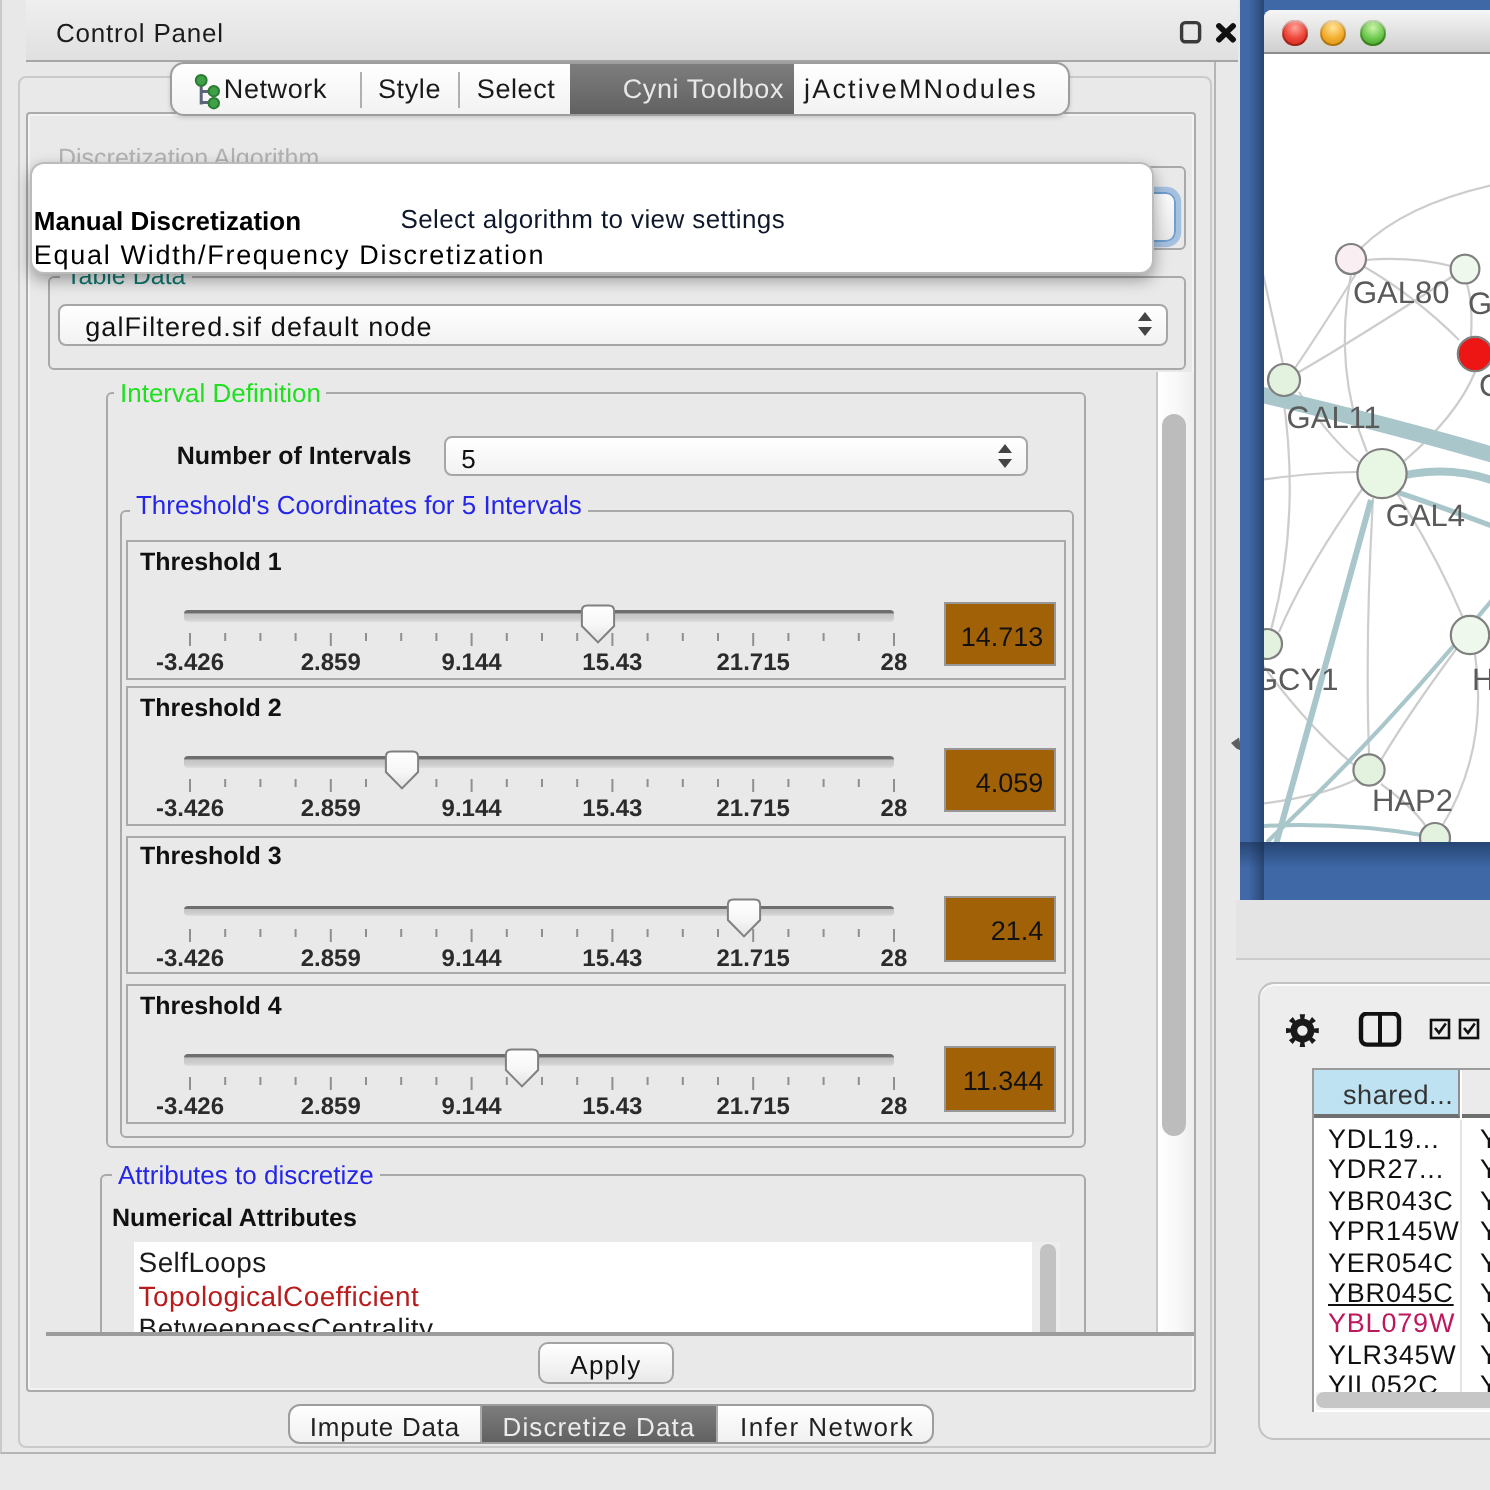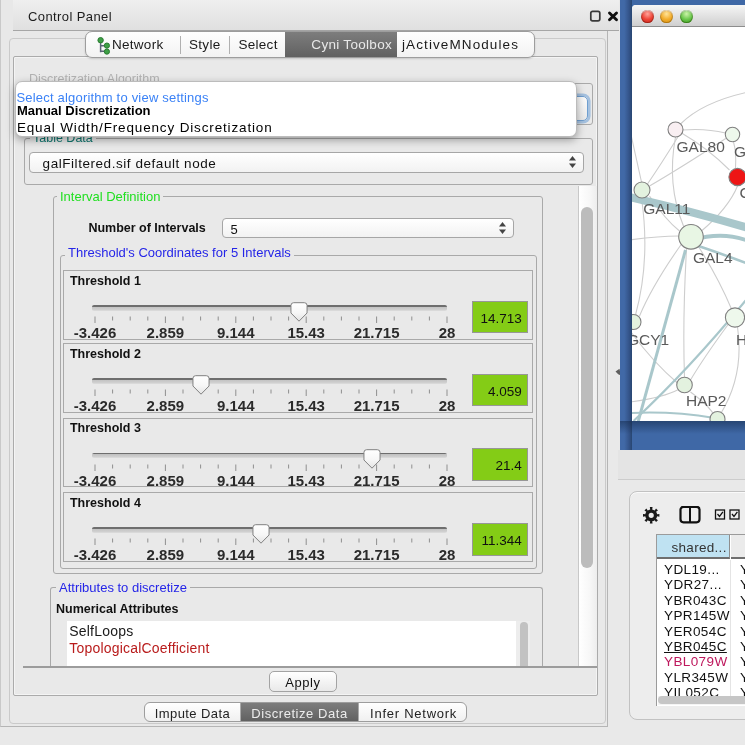--- a/index.html
+++ b/index.html
@@ -8,22 +8,22 @@
 .abs { position:absolute; }
 .grp { position:absolute; border:1px solid #a9a9a9; border-radius:3px; }
 .gtitle { position:absolute; background:#e9e9e9; padding:0 3px; white-space:nowrap; line-height:13px; font-size:12.5px; }
 .combo { position:absolute; border:1px solid #a6a6a6; border-radius:4px; background:linear-gradient(#ffffff,#f2f2f2); }
 .combo .ar { position:absolute; right:6px; top:50%; transform:translateY(-50%); width:9px; height:14px; }
 .bold { font-weight:bold; }
 .tbox { position:absolute; left:62px; width:470.5px; height:69.6px; border:1px solid #a9a9a9; background:#e9e9e9; }
 .ttitle { position:absolute; left:6px; top:2.5px; font-size:12.5px; font-weight:bold; color:#111; }
 .track { position:absolute; left:28px; top:34px; width:355px; height:5.4px; border-radius:2px; background:linear-gradient(#6e6e6e 0%,#6e6e6e 28%,#c2c2c2 30%,#cfcfcf 75%,#dedede 100%); }
 .thumb { position:absolute; top:30.5px; width:18px; height:20px; }
-.vbox { position:absolute; left:408.5px; top:29.4px; width:55.2px; height:32.8px; background:#84cc16; border:1px solid #979797; font-size:13.5px; color:#111; text-align:right; padding:9px 5px 0 0; }
-.ticklbl { position:absolute; top:53px; width:60px; margin-left:-30px; text-align:center; font-size:15px; font-weight:bold; color:#2b2b2b; }
+.vbox { position:absolute; left:408.5px; top:29.4px; width:55.2px; height:32.8px; background:#a16207; border:1px solid #979797; font-size:13.5px; color:#111; text-align:right; padding:9px 5px 0 0; }
+.ticklbl { position:absolute; top:53px; width:60px; margin-left:-30px; text-align:center; font-size:12px; font-weight:bold; color:#2b2b2b; }
 svg { position:absolute; }
 </style>
 </head>
 <body>
 
 <div class="abs" id="cpwin" style="left:0;top:0;width:608px;height:727px;background:#e8e8e8;border-left:1px solid #c9c9c9;border-right:1px solid #b5b5b5;border-bottom:1px solid #b5b5b5;">
 
   <div class="abs" style="left:0;top:0;width:100%;height:31px;background:linear-gradient(#efefef,#e0e0e0);border-bottom:1px solid #a6a6a6;margin-left:12px;">
     <div class="abs" style="left:15px;top:9px;font-size:13px;letter-spacing:0.4px;color:#1c1c1c;">Control Panel</div>
     <svg class="abs" style="left:575.5px;top:9.5px;" width="32" height="13" viewBox="0 0 32 13">
@@ -245,20 +245,21 @@
         <div class="vbox">11.344</div>
       </div>
 
     <div class="grp" style="left:27.6px;top:401.4px;width:492.5px;height:80px;border-bottom:none;border-radius:3px 3px 0 0;"></div>
     <div class="gtitle" style="left:33.3px;top:395.1px;color:#2525e8;font-size:13px;">Attributes to discretize</div>
     <div class="abs bold" style="left:33.3px;top:416.4px;font-size:12.5px;color:#111;">Numerical Attributes</div>
 
     <div class="abs" style="left:44.3px;top:435.4px;width:463px;height:45.5px;background:#fff;">
       <div class="abs" style="left:2.3px;top:2.1px;font-size:14px;letter-spacing:0.2px;color:#1a1a1a;">SelfLoops</div>
       <div class="abs" style="left:2.3px;top:18.6px;font-size:14px;letter-spacing:0.2px;color:#b91c1c;">TopologicalCoefficient</div>
+      <div class="abs" style="left:2.3px;top:34.8px;font-size:14px;letter-spacing:0.2px;color:#1a1a1a;">BetweennessCentrality</div>
       <div class="abs" style="left:449px;top:0;width:14px;height:45.5px;background:#ededed;">
         <div class="abs" style="left:3.8px;top:0.7px;width:8px;height:44.8px;background:#c2c2c2;border-radius:4px 4px 0 0;"></div>
       </div>
     </div>
   </div>
 
   <div class="abs" style="left:21.7px;top:666.4px;width:574.3px;height:1.4px;background:#9c9c9c;"></div>
 
   <div class="abs" style="left:576.5px;top:185.6px;width:19px;height:480.8px;background:linear-gradient(to right,#ffffff,#f7f7f7 60%,#ededed);border-left:1px solid #c8c8c8;">
     <div class="abs" style="left:2.5px;top:21px;width:12px;height:361px;background:#bcbcbc;border-radius:6px;"></div>
@@ -284,21 +285,21 @@
   <div class="abs" style="left:93.9px;top:4px;height:18px;border-left:1px solid #b0b0b0;"></div>
   <div class="abs" style="left:103.1px;top:5px;font-size:13.5px;letter-spacing:0.3px;color:#1a1a1a;">Style</div>
   <div class="abs" style="left:143.1px;top:4px;height:18px;border-left:1px solid #b0b0b0;"></div>
   <div class="abs" style="left:152.5px;top:5px;font-size:13.5px;letter-spacing:0.3px;color:#1a1a1a;">Select</div>
   <div class="abs" style="left:198.8px;top:0;width:112.3px;height:100%;background:linear-gradient(#7d7d7d,#616161);"></div>
   <div class="abs" style="left:198.8px;top:5px;width:134px;text-align:center;font-size:13.5px;letter-spacing:0.3px;color:#e8e8e8;">Cyni Toolbox</div>
   <div class="abs" style="left:316.1px;top:5px;font-size:13.5px;letter-spacing:1.1px;color:#1a1a1a;">jActiveMNodules</div>
 </div>
 
 <div class="abs" style="left:15.4px;top:81px;width:562px;height:55.6px;background:#ffffff;border:1px solid #bcbcbc;border-radius:7px;box-shadow:0 3px 8px rgba(0,0,0,0.35);">
-  <div class="abs" style="left:0;top:8px;width:100%;text-align:left;font-size:13px;letter-spacing:0.2px;color:#3b82f6;">Select algorithm to view settings</div>
+  <div class="abs" style="left:0;top:20px;width:100%;text-align:center;font-size:13px;letter-spacing:0.2px;color:#0f172a;">Select algorithm to view settings</div>
   <div class="abs" style="left:0.5px;top:20.5px;font-size:13px;font-weight:bold;color:#000;text-align:center;">Manual Discretization</div>
   <div class="abs" style="left:0.5px;top:37.5px;font-size:13.5px;letter-spacing:0.85px;color:#000;">Equal Width/Frequency Discretization</div>
 </div>
 
 <svg class="abs" style="left:614.5px;top:368px;" width="7" height="9" viewBox="0 0 7 9">
     <path d="M0.5 3.5 L4.5 0.8 L5.2 4.2 L6.5 7.8 L3.2 6.2 Z" fill="#5f5f5f"></path>
   </svg>
 
 <div class="abs" style="left:620px;top:0;width:125px;height:449.5px;background:#3f68a6;">
   <div class="abs" style="left:0;top:0;width:11.5px;height:100%;background:linear-gradient(to right,#4169a7 0%,#4169a7 35%,#34548a 75%,#284671 100%);"></div>

